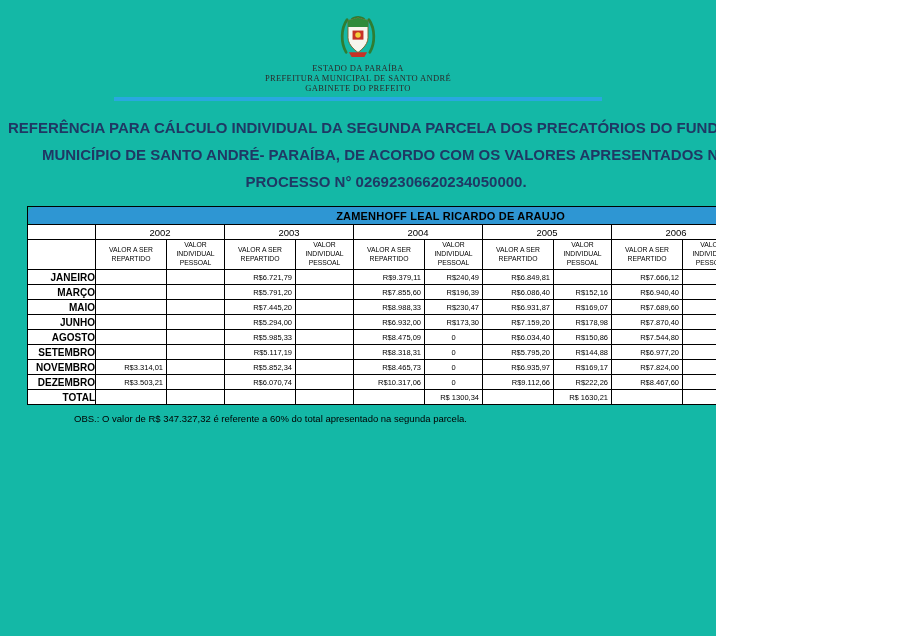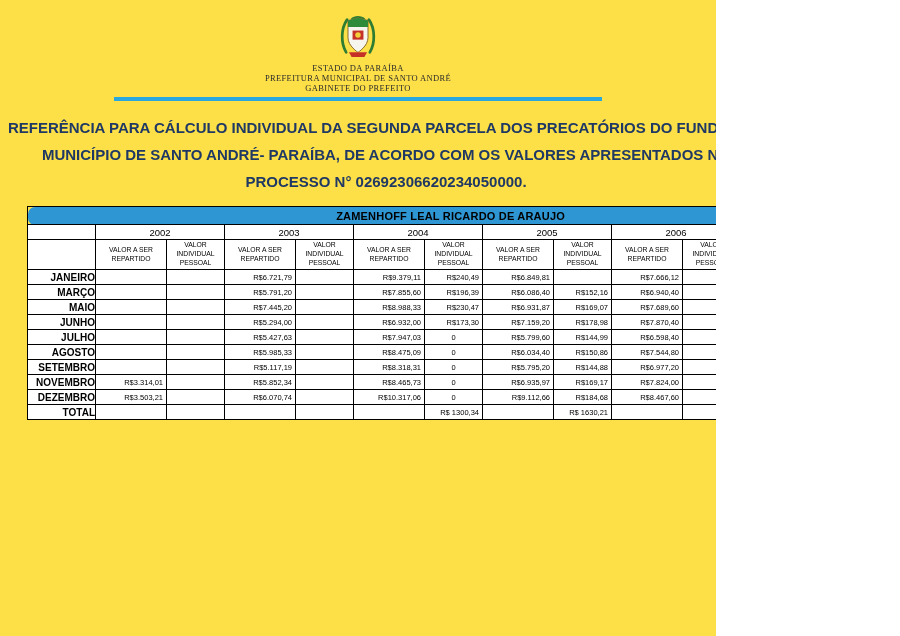--- a/index.html
+++ b/index.html
@@ -2,21 +2,21 @@
 <html><head>
 <meta charset="utf-8">
 <style>
   * { margin:0; padding:0; box-sizing:border-box; }
   html,body { background:#ffffff; }
   body {
     width:900px; height:636px;
     font-family:"Liberation Sans", sans-serif;
     color:#000;
   }
-  .page { position:relative; width:716px; height:636px; overflow:hidden; background:#fde047; }
+  .page { position:relative; width:716px; height:636px; overflow:hidden; background:#14b8a6; }
 
   
   .doc-header { text-align:center; padding-top:12px; }
   .crest { display:block; margin:0 auto; width:40px; height:48px; }
   .org-lines {
     margin-top:3px;
     font-family:"Liberation Serif", serif;
     font-size:8.5px; line-height:1.18; letter-spacing:0.35px;
     color:#2b2b2b;
   }
@@ -189,35 +189,20 @@
           <td class="num">R$6.932,00</td>
           <td class="num">R$173,30</td>
           <td class="num">R$7.159,20</td>
           <td class="num">R$178,98</td>
           <td class="num">R$7.870,40</td>
           <td class="empty"></td>
           <td class="empty"></td>
           <td class="empty"></td>
         </tr>
         <tr>
-          <td class="month">JULHO</td>
-          <td class="empty"></td>
-          <td class="empty"></td>
-          <td class="num">R$5.427,63</td>
-          <td class="empty"></td>
-          <td class="num">R$7.947,03</td>
-          <td class="center">0</td>
-          <td class="num">R$5.799,60</td>
-          <td class="num">R$144,99</td>
-          <td class="num">R$6.598,40</td>
-          <td class="empty"></td>
-          <td class="empty"></td>
-          <td class="empty"></td>
-        </tr>
-        <tr>
           <td class="month">AGOSTO</td>
           <td class="empty"></td>
           <td class="empty"></td>
           <td class="num">R$5.985,33</td>
           <td class="empty"></td>
           <td class="num">R$8.475,09</td>
           <td class="center">0</td>
           <td class="num">R$6.034,40</td>
           <td class="num">R$150,86</td>
           <td class="num">R$7.544,80</td>
@@ -257,21 +242,21 @@
         </tr>
         <tr>
           <td class="month">DEZEMBRO</td>
           <td class="num">R$3.503,21</td>
           <td class="empty"></td>
           <td class="num">R$6.070,74</td>
           <td class="empty"></td>
           <td class="num">R$10.317,06</td>
           <td class="center">0</td>
           <td class="num">R$9.112,66</td>
-          <td class="num">R$184,68</td>
+          <td class="num">R$222,26</td>
           <td class="num">R$8.467,60</td>
           <td class="empty"></td>
           <td class="center">2006</td>
           <td class="center">0</td>
         </tr>
         <tr>
           <td class="month">TOTAL</td>
           <td class="empty"></td>
           <td class="empty"></td>
           <td class="empty"></td>
@@ -281,14 +266,15 @@
           <td class="empty"></td>
           <td class="num">R$ 1630,21</td>
           <td class="empty"></td>
           <td class="empty"></td>
           <td class="center">TOTAL</td>
           <td class="center">R$ 2930,55</td>
         </tr>
       </tbody>
   </table>
 
+  <p class="obs">OBS.: O valor de R$ 347.327,32 é referente a 60% do total apresentado na segunda parcela.</p>
 
 </div>
 
 </body></html>

